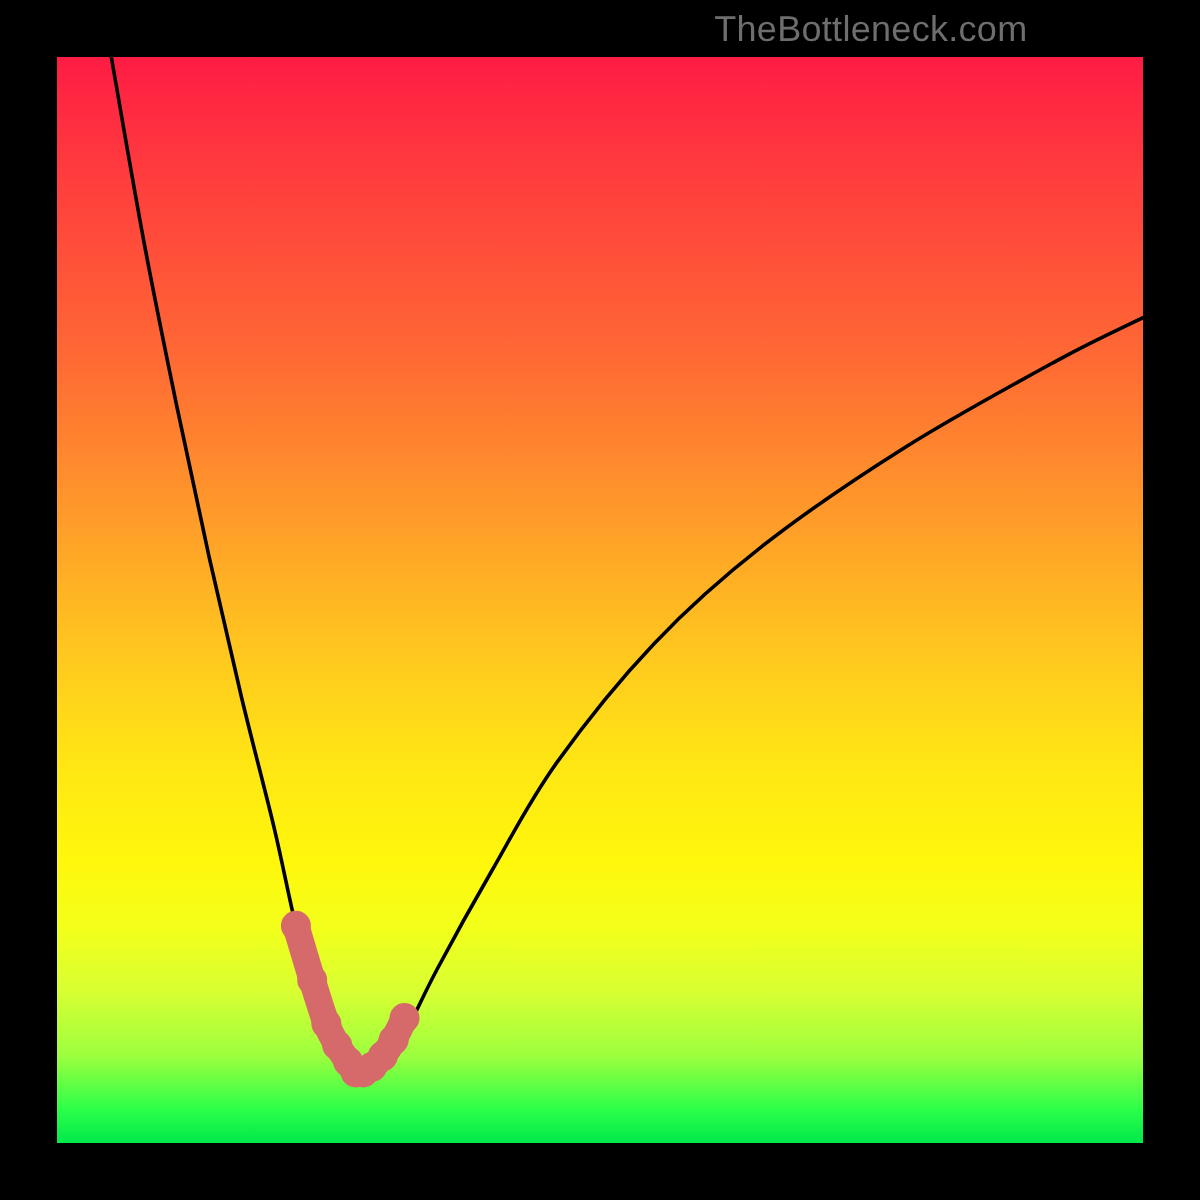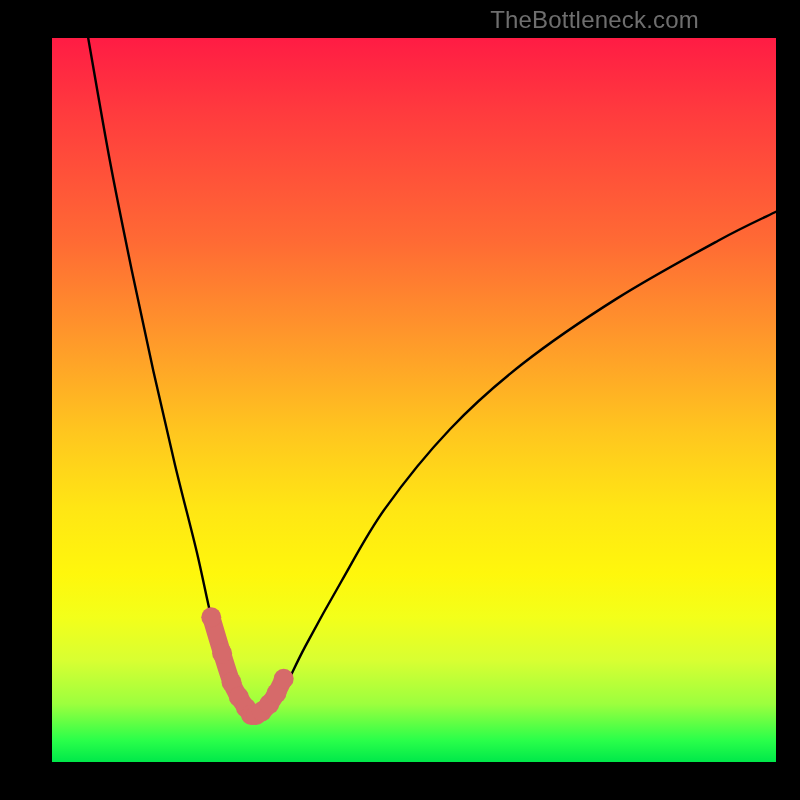--- a/index.html
+++ b/index.html
@@ -11,21 +11,20 @@
     overflow: hidden;
     font-family: Arial, Helvetica, sans-serif;
   }
   .frame {
     position: absolute;
     top: 0;
     left: 0;
     width: 695px;
     height: 800px;
     background: #000;
-    margin-left: 14px;
   }
   .plot-area {
     position: absolute;
     left: 38px;
     top: 38px;
     width: 724px;
     height: 724px;
     
     background: linear-gradient(
       to bottom,

